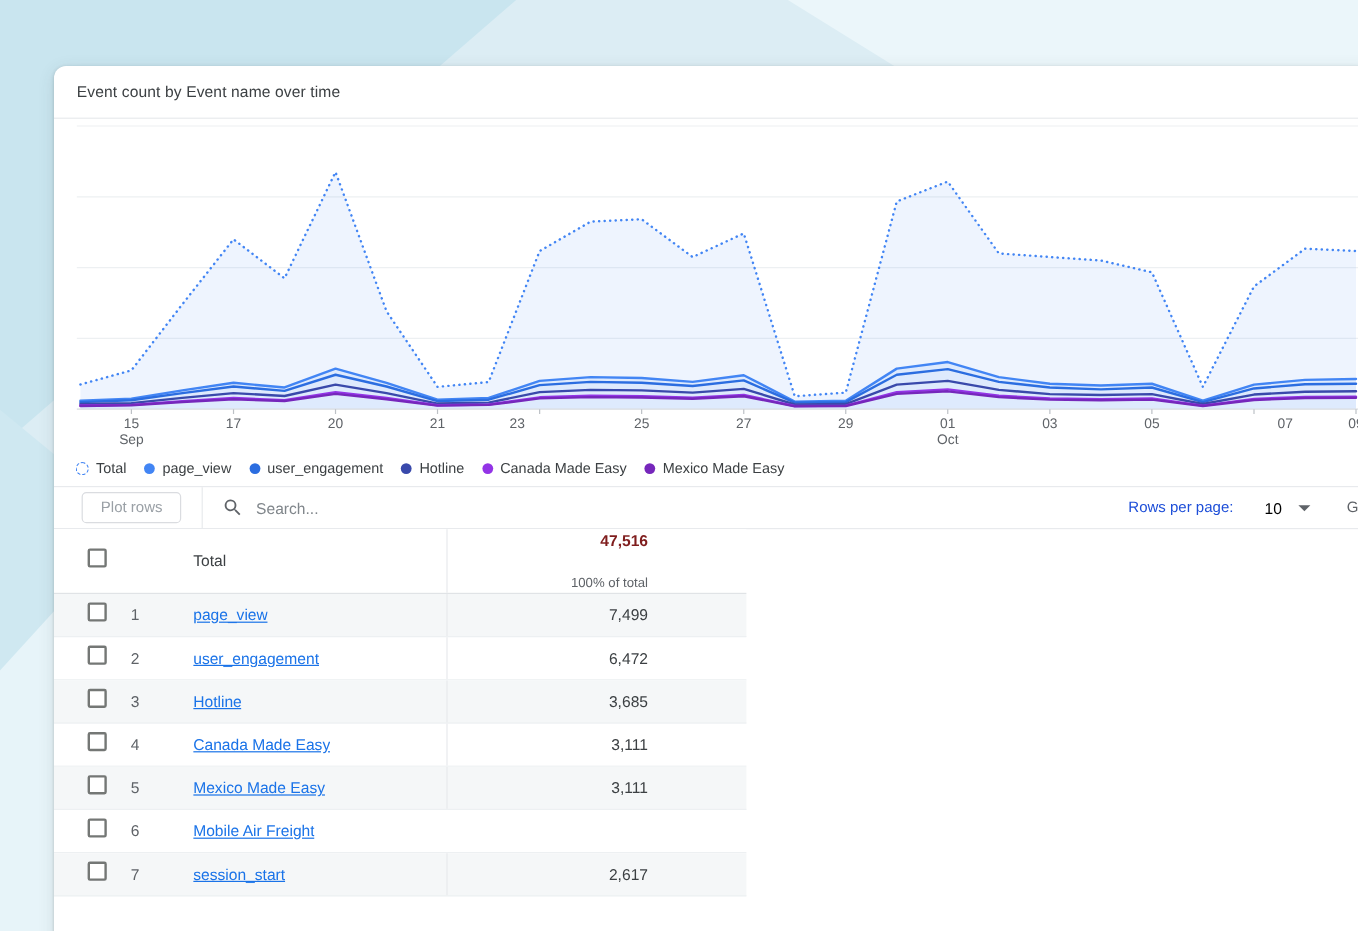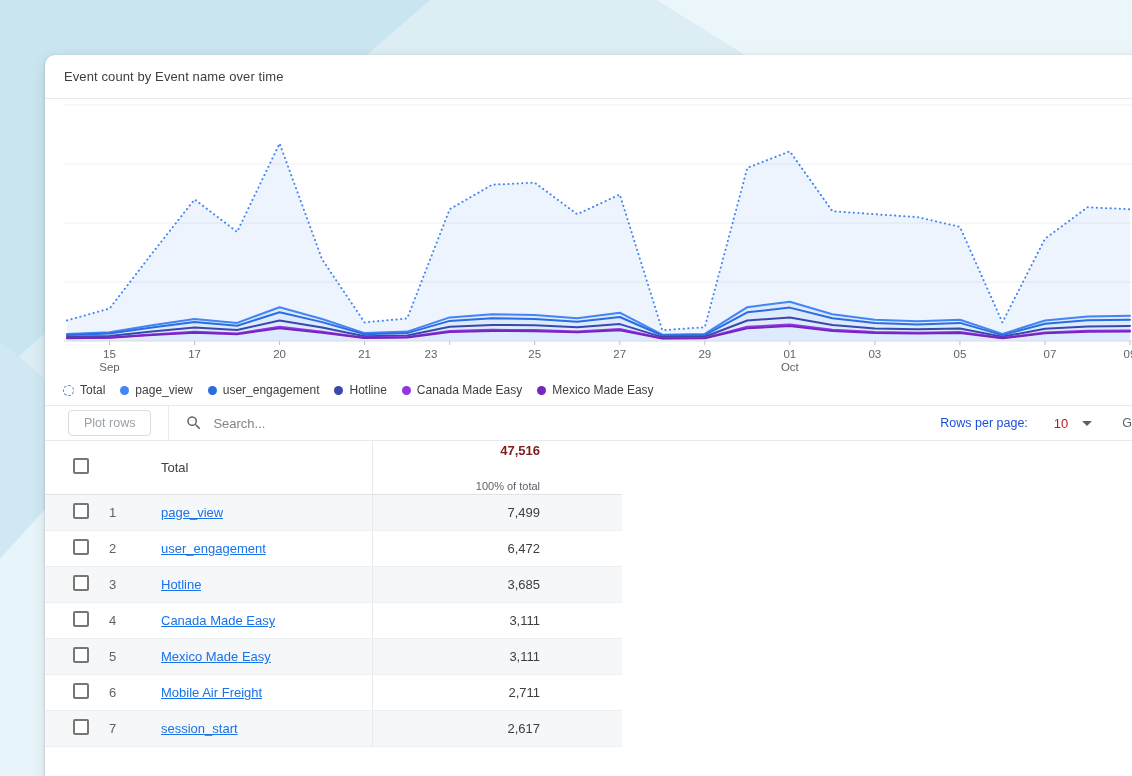--- a/index.html
+++ b/index.html
@@ -40,21 +40,21 @@
              display:flex; align-items:center; padding:0 6px 0 23px; }
   .plot-rows { font-family:inherit; font-size:12.5px; color:#9aa0a6; background:#fff;
                border:1px solid #dadce0; border-radius:4px; padding:5px 15px; cursor:default; }
   .vsep { width:1px; height:100%; background:#e8eaed; margin:0 16px 0 17px; }
   .search-icon { display:flex; align-items:center; margin-right:10px; }
   .search-input { border:none; outline:none; background:transparent; font-family:inherit;
                   font-size:13px; color:#3c4043; width:180px; }
   .search-input::placeholder { color:#80868b; }
   .toolbar-right { margin-left:auto; display:flex; align-items:center; }
   .rpp-label { font-size:12.5px; color:#1d4ed8; }
-  .rpp-value { font-size:13px; color:#b91c1c; margin-left:26px; cursor:pointer; }
+  .rpp-value { font-size:13px; color:#000000; margin-left:26px; cursor:pointer; }
   .caret { margin-left:14px; width:0; height:0; border-left:5px solid transparent;
            border-right:5px solid transparent; border-top:5px solid #5f6368; cursor:pointer; }
   .go-label { font-size:12.5px; color:#5f6368; margin-left:30px; white-space:nowrap; }
 
   
   .table { width:577px; }
   .thead { display:flex; align-items:center; height:44px; border-bottom:1px solid #e0e3e6; }
   .col-check { width:64px; padding-left:28px; flex:none; }
   .checkbox { display:inline-block; width:16px; height:16px; border:2px solid #747775;
               border-radius:2px; background:#fff; cursor:pointer; }
@@ -155,21 +155,21 @@
       <div class="x-tick" style="left: 744.84px;">
         <div>01</div>
         <div>Oct</div>
       </div>
       <div class="x-tick" style="left: 829.88px;">
         <div>03</div>
       </div>
       <div class="x-tick" style="left: 914.92px;">
         <div>05</div>
       </div>
-      <div class="x-tick" style="left: 1005px;">
+      <div class="x-tick" style="left: 1026px;">
         <div>07</div>
       </div>
       <div class="x-tick" style="left: 1085px;">
         <div>09</div>
       </div>
     </div>
 
   <div class="legend" id="legend">
       <div class="legend-item">
         <span class="swatch ring" style="border-color: rgb(66, 133, 244);"></span>
@@ -287,21 +287,20 @@
   </div>
 
   <div class="trow">
     <div class="col-check">
       <span class="checkbox"></span>
     </div>
     <div class="col-rank">6</div>
     <div class="col-name">
       <a class="link" href="#">Mobile Air Freight</a>
     </div>
-    <div class="col-count">2,711</div>
   </div>
 
   <div class="trow alt">
     <div class="col-check">
       <span class="checkbox"></span>
     </div>
     <div class="col-rank">7</div>
     <div class="col-name">
       <a class="link" href="#">session_start</a>
     </div>

